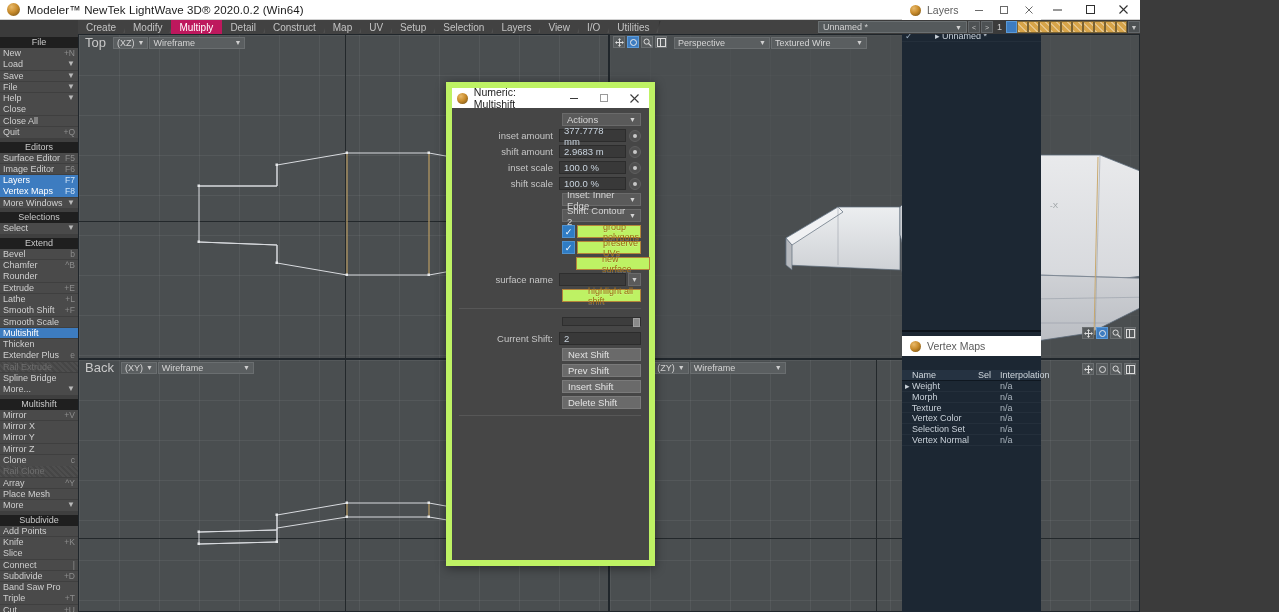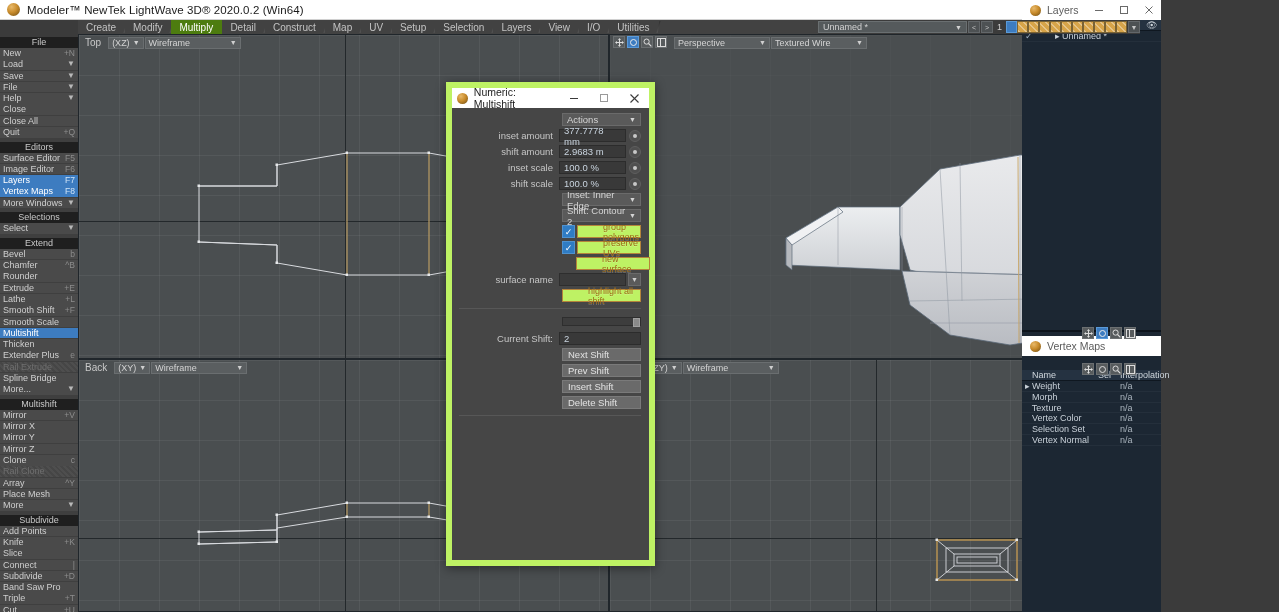--- a/index.html
+++ b/index.html
@@ -5,21 +5,21 @@
   * { box-sizing: border-box; margin: 0; padding: 0; }
   html, body {
     width: 1279px; height: 612px;
     overflow: hidden;
     background: #3b3b3b;
     font-family: "Liberation Sans", sans-serif;
     font-size: 11px;
     color: #c8c8c8;
     -webkit-font-smoothing: antialiased;
   }
-  #app { position: relative; width: 1161px; height: 612px; }
+  #app { position: relative; width: 1041px; height: 612px; }
 
   
   .titlebar {
     position: absolute; left: 0; top: 0; width: 1140px; height: 20px;
     background: #ffffff; display: flex; align-items: center;
     border-bottom: 1px solid #d0d0d0;
   }
   .tb-icon {
     width: 13px; height: 13px; margin-left: 7px; margin-right: 7px;
     border-radius: 50%;
@@ -44,21 +44,21 @@
     position: relative; padding: 0 9px 0 8px; height: 14px;
     display: flex; align-items: center;
     font-size: 10px; color: #c3c3c3; white-space: nowrap;
     background: #424242;
   }
   .tab::after{
     content:""; position:absolute; right:-1px; top:1px; bottom:1px; width:1px;
     background: linear-gradient(to bottom,#2e2e2e,#575757);
     transform: skewX(-14deg);
   }
-  .tab.active { background: #4d7c0f; color: #ffffff; }
+  .tab.active { background: #be185d; color: #ffffff; }
   .tab.active::after { background: transparent; }
 
   
   .sidebar {
     position: absolute; left: 0; top: 8px; width: 78px; height: 592px;
     background: #3f3f3f; overflow: hidden; margin-top: 29px;
   }
   .grp-head {
     height: 11px; background: #1f1f1f; color: #c9c9c9;
     font-size: 9px; text-align: center; line-height: 11px;
@@ -92,21 +92,21 @@
       linear-gradient(to right, rgba(255,255,255,.055) 1px, transparent 1px),
       linear-gradient(to bottom, rgba(255,255,255,.055) 1px, transparent 1px);
     background-size: 40px 40px;
   }
   .vp-axis-h { position: absolute; left: 0; right: 0; height: 1px; background: #23282b; }
   .vp-axis-v { position: absolute; top: 0; bottom: 0; width: 1px; background: #23282b; }
   .vp-header {
     position: absolute; left: 0; top: 0; height: 15px; display: flex; align-items: center;
     z-index: 6; padding-left: 2px; gap: 1px;
   }
-  .vp-name { font-size: 10px; color: #c9c9c9; padding: 0 6px 0 4px; }
+  .vp-name { font-size: 13px; color: #c9c9c9; padding: 0 6px 0 4px; }
   .mini-dd {
     height: 12px; min-width: 28px; background: #5a5e60; color: #d4d4d4;
     font-size: 9px; display: flex; align-items: center; padding: 0 3px; gap: 3px;
     border: 1px solid #6a6e70;
   }
   .mini-dd .cv { margin-left: auto; font-size: 7px; color: #cfcfcf; }
   .wide-dd { min-width: 96px; }
   .vp-ic-row { position: absolute; top: 1px; display: flex; gap: 2px; z-index: 7; }
   .vp-ic {
     width: 12px; height: 12px; background: #575b5d; border: 1px solid #6b6f71;

